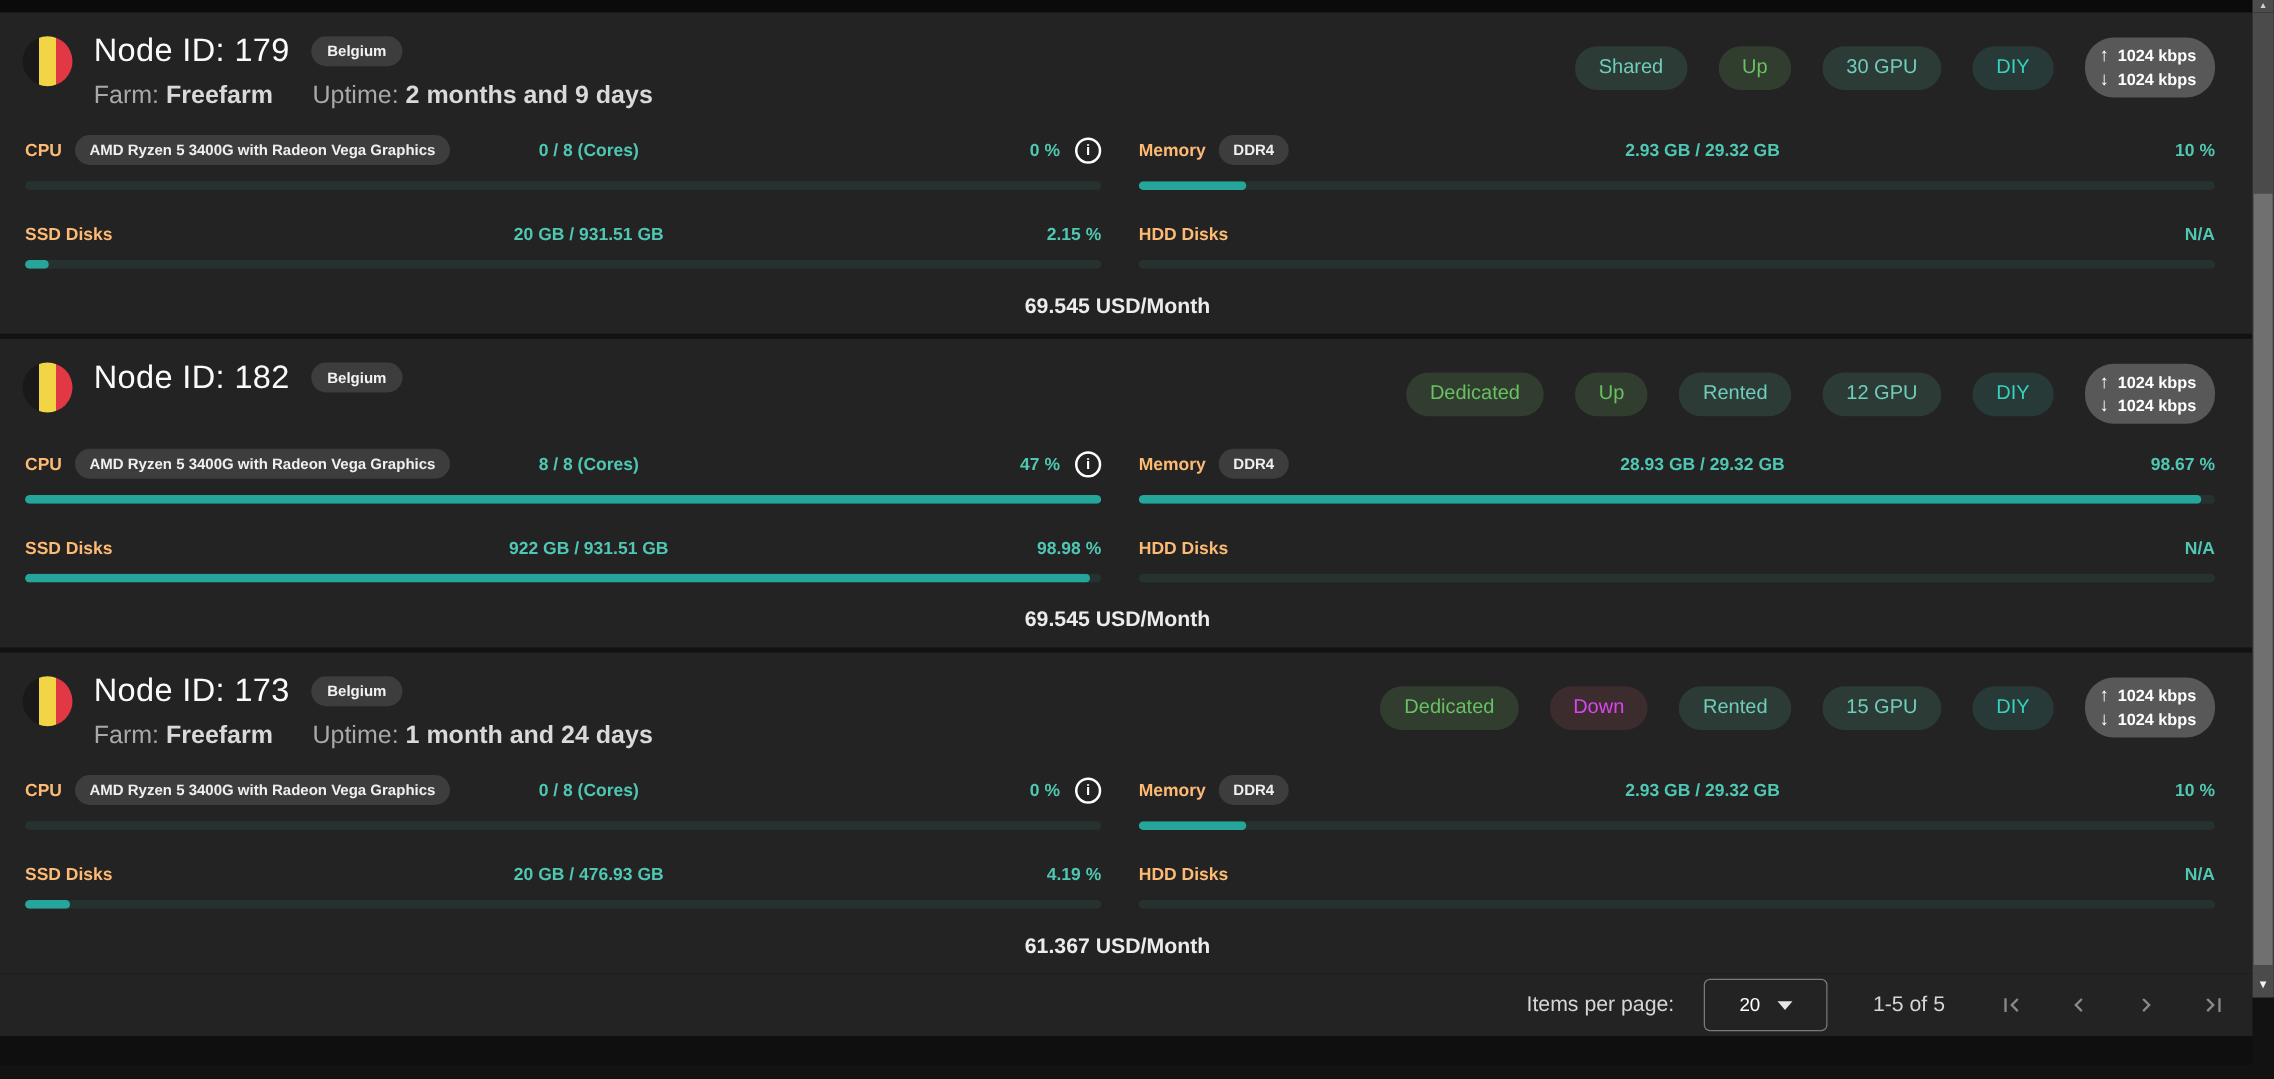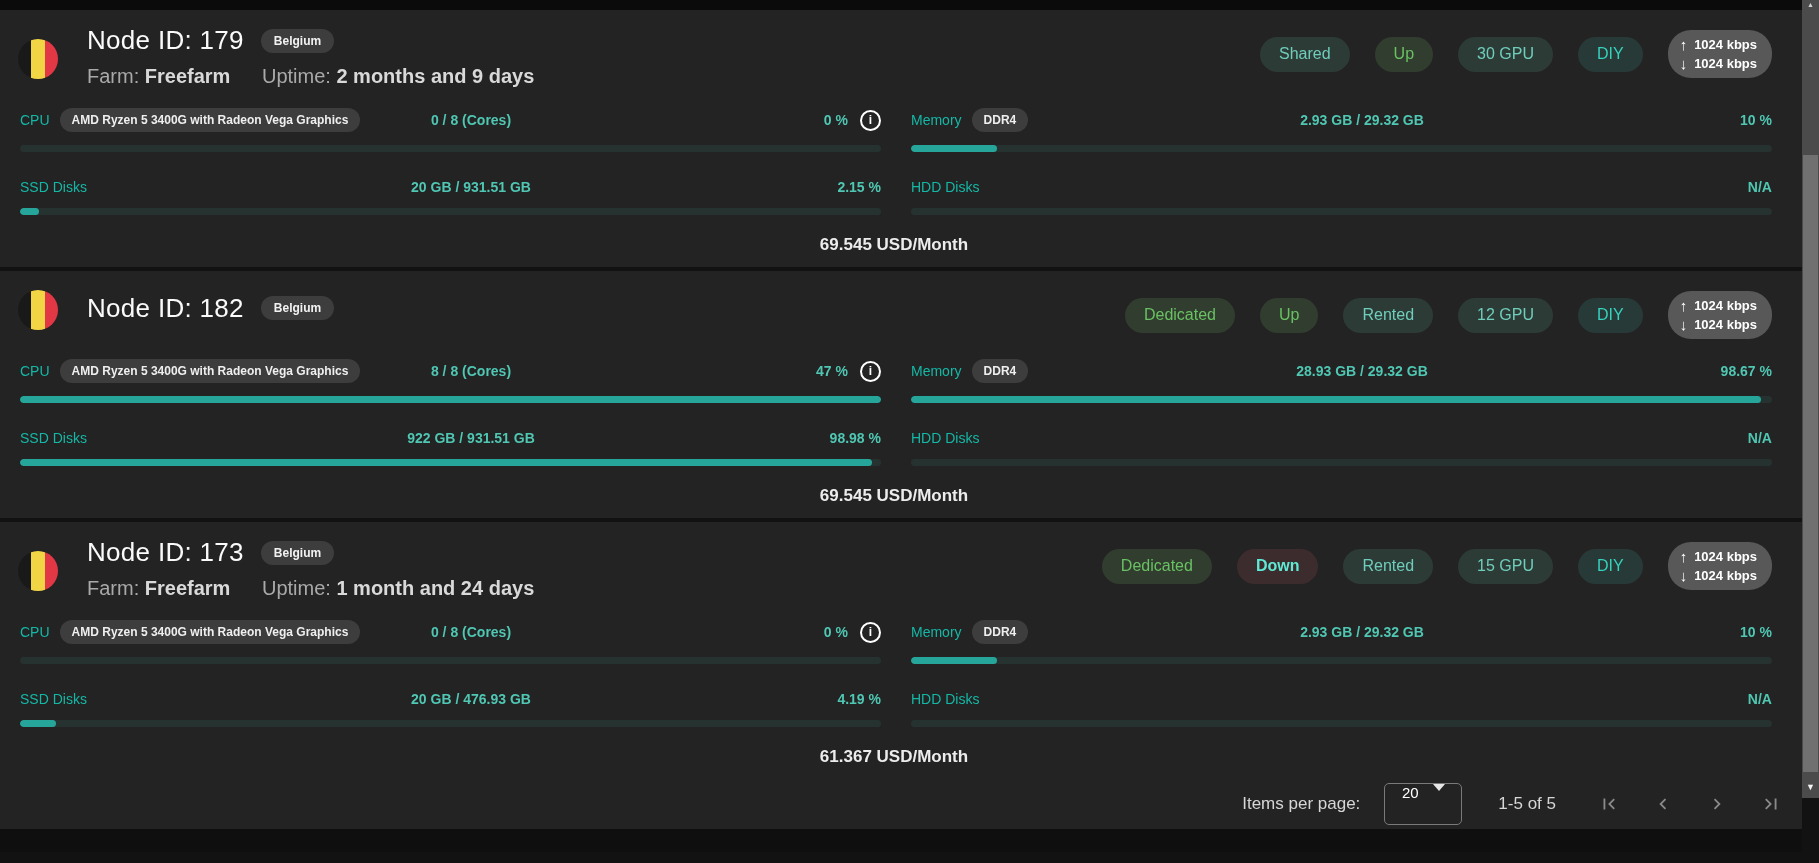--- a/index.html
+++ b/index.html
@@ -4,65 +4,65 @@
 <style>
   * { margin:0; padding:0; box-sizing:border-box; }
   html,body { width:1819px; height:863px; background:#121212; overflow:hidden;
               font-family:"Liberation Sans", sans-serif; }
   .topbar { height:10px; background:#0b0b0b; }
   .scroll-up-btn { position:absolute; top:0; right:0; width:17px; height:10px; background:#4c4c4c;
                    color:#cfcfcf; font-size:7px; line-height:10px; text-align:center; }
   .main { width:1802px; }
   .card { background:#232323; padding:15px 30px 12px 18px; margin-bottom:4px; }
   .card-header { display:flex; justify-content:space-between; align-items:flex-start; }
-  .node-id-group { display:flex; align-items:center; gap:29px; }
+  .node-id-group { display:flex; align-items:flex-start; gap:17px; }
   .flag { width:40px; height:40px; border-radius:50%; margin-top:4px; flex:none;
           background:linear-gradient(90deg,#191919 0 33.4%,#f2d544 33.4% 66.7%,#e23744 66.7% 100%); }
   .title-row { display:flex; align-items:center; gap:17px; }
   .node-title { font-size:26px; font-weight:400; color:#fafafa; letter-spacing:.3px; }
   .country-pill { background:#3d3d3d; color:#f2f2f2; font-size:12px; font-weight:bold;
                   padding:5px 13px; border-radius:13px; }
   .sub-row { margin-top:9px; font-size:20px; color:#a9a9a9; }
   .meta-value { font-weight:bold; color:#d9d9d9; }
   .spaced { margin-left:26px; }
   .badge-row { display:flex; align-items:center; gap:25px; padding-top:5px; }
   .badge { display:inline-flex; align-items:center; height:35px; padding:0 19px;
            border-radius:18px; font-size:16px; }
   .badge.teal  { color:#6fcdbb; background:#2d3b37; }
   .badge.green { color:#69c163; background:#313d2e; }
-  .badge.red   { color:#5eead4; background:#3d2c2e;font-weight:bold; }
+  .badge.red   { color:#d946ef; background:#3d2c2e; }
   .badge.cyan  { color:#35d2bc; background:#273a38; }
   .net-pill { background:#585858; border-radius:23px; padding:6px 15px 6px 12px;
               display:flex; flex-direction:column; gap:2px; }
   .net-line { display:flex; align-items:center; gap:7px; color:#fff;
               font-size:13px; font-weight:bold; white-space:nowrap; }
   .net-arrow { font-size:15px; font-weight:bold; }
   .stats-grid { display:grid; grid-template-columns:1fr 1fr; column-gap:30px; row-gap:27px;
                 margin-top:20px; padding-left:2px; }
   .stat-top { display:flex; align-items:center; }
   .stat-name-group { flex:1.15 1 0; display:flex; align-items:center; gap:10px; min-width:0; }
-  .stat-label { font-size:14px; font-weight:normal; color:#14b8a6; white-space:nowrap; }
+  .stat-label { font-size:14px; font-weight:bold; color:#fdba74; white-space:nowrap; }
   .chip { background:#3d3d3d; color:#efefef; font-size:12px; font-weight:bold;
           padding:5px 12px; border-radius:13px; white-space:nowrap; }
   .stat-value { flex:1 1 0; text-align:center; font-size:14px; font-weight:bold;
                 color:#4fc7b3; white-space:nowrap; }
   .stat-right { flex:1 1 0; display:flex; justify-content:flex-end; align-items:center; gap:12px; }
   .stat-percent { font-size:14px; font-weight:bold; color:#4fc7b3; white-space:nowrap; }
   .info-icon { width:21px; height:21px; border:2px solid #fff; border-radius:50%; color:#fff;
                font-size:12px; font-weight:bold; display:flex; align-items:center;
                justify-content:center; font-style:normal; cursor:pointer; }
   .bar { height:7px; background:#263230; border-radius:4px; margin-top:13px; overflow:hidden; }
   .bar-fill { height:100%; background:#26a69a; border-radius:4px; width:0; }
   .price-row { text-align:center; margin-top:20px; padding-right:2px;
                font-size:17px; font-weight:bold; color:#ececec; }
   .footer { background:#232323; height:50px; display:flex; align-items:center;
             justify-content:flex-end; padding-right:20px; }
   .ipp-label { font-size:17px; color:#d6d6d6; }
-  .page-size-select { width:78px; height:42px; border:1px solid #7a7a7a; border-radius:5px;
-                      margin-left:24px; display:flex; align-items:flex-start; justify-content:center;
+  .page-size-select { width:99px; height:42px; border:1px solid #7a7a7a; border-radius:5px;
+                      margin-left:24px; display:flex; align-items:center; justify-content:center;
                       gap:14px; cursor:pointer; }
   .page-size-value { font-size:15px; color:#fff; }
   .caret { width:0; height:0; border-left:6px solid transparent; border-right:6px solid transparent;
            border-top:7px solid #e6e6e6; }
   .range { font-size:17px; color:#d6d6d6; margin-left:36px; }
   .nav-icons { display:flex; align-items:center; gap:32px; margin-left:42px; }
   .nav-btn { width:22px; height:22px; background:none; border:none; padding:0; cursor:default; }
   .nav-btn svg { width:22px; height:22px; fill:#8a8a8a; }
   .bottombar { height:23px; background:#0f0f0f; }
   .scrollbar { position:absolute; top:10px; right:0; width:17px; height:788px; background:#4b4b4b; }

